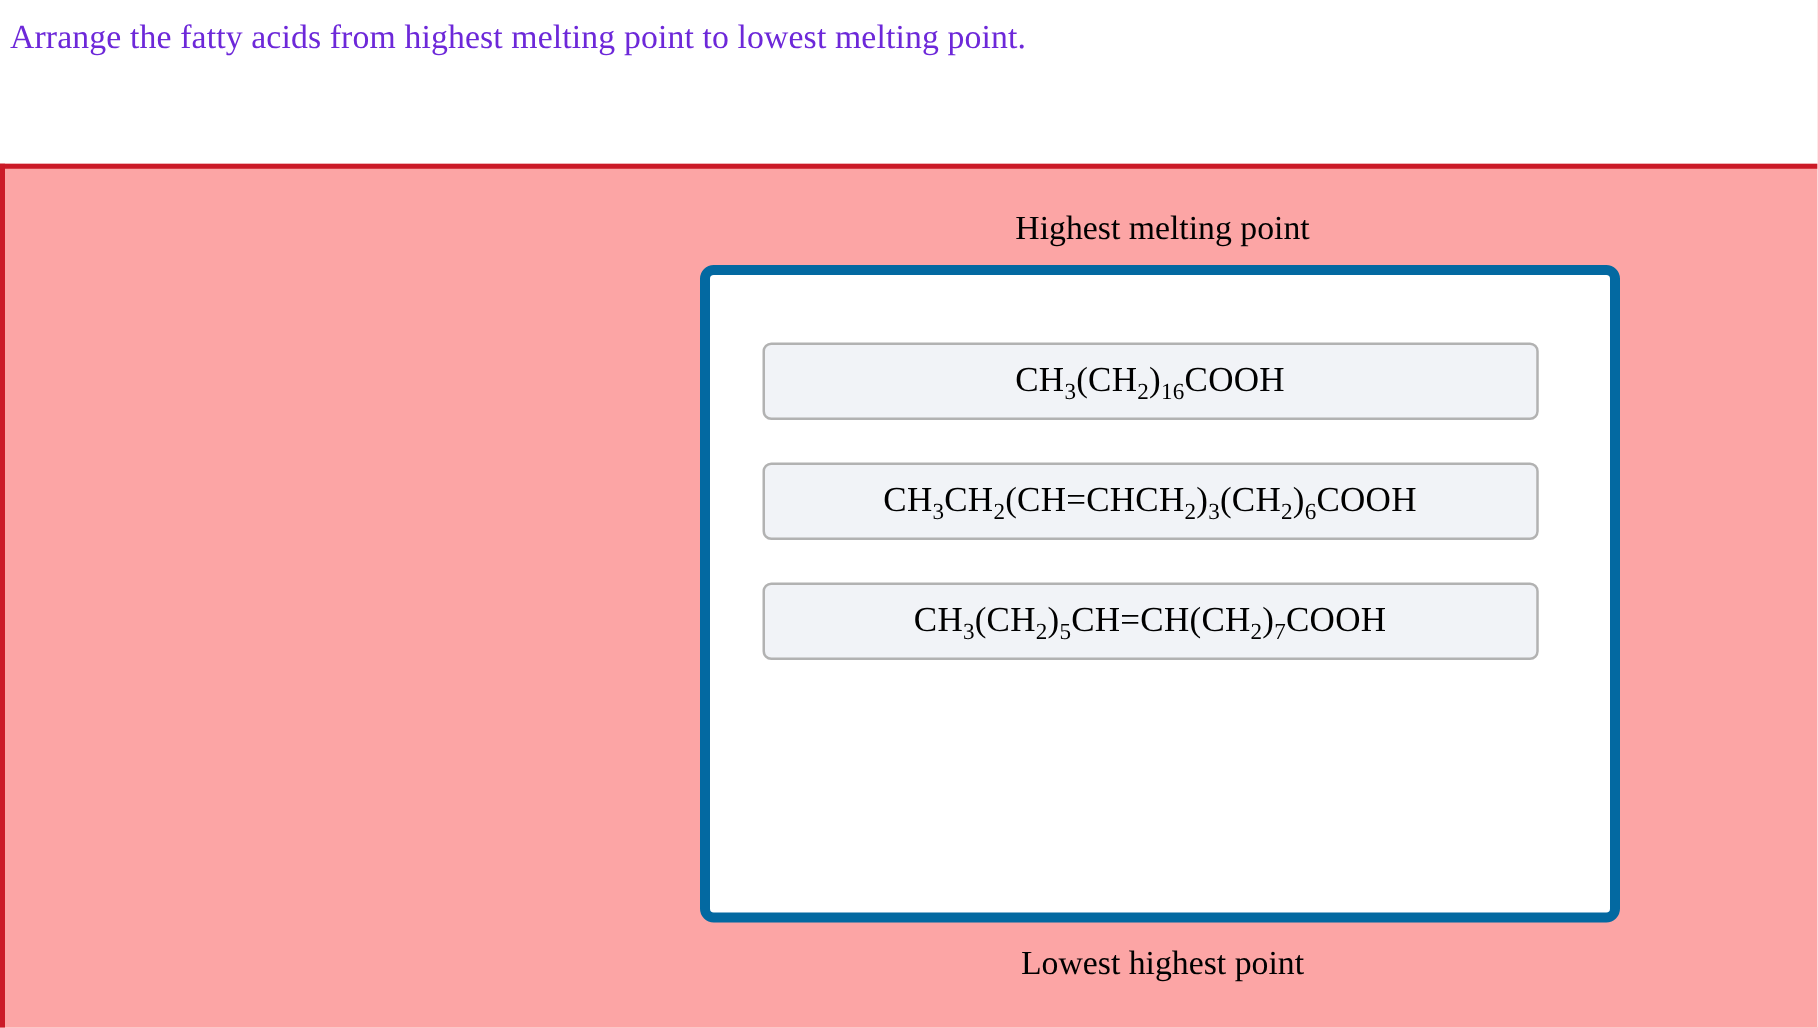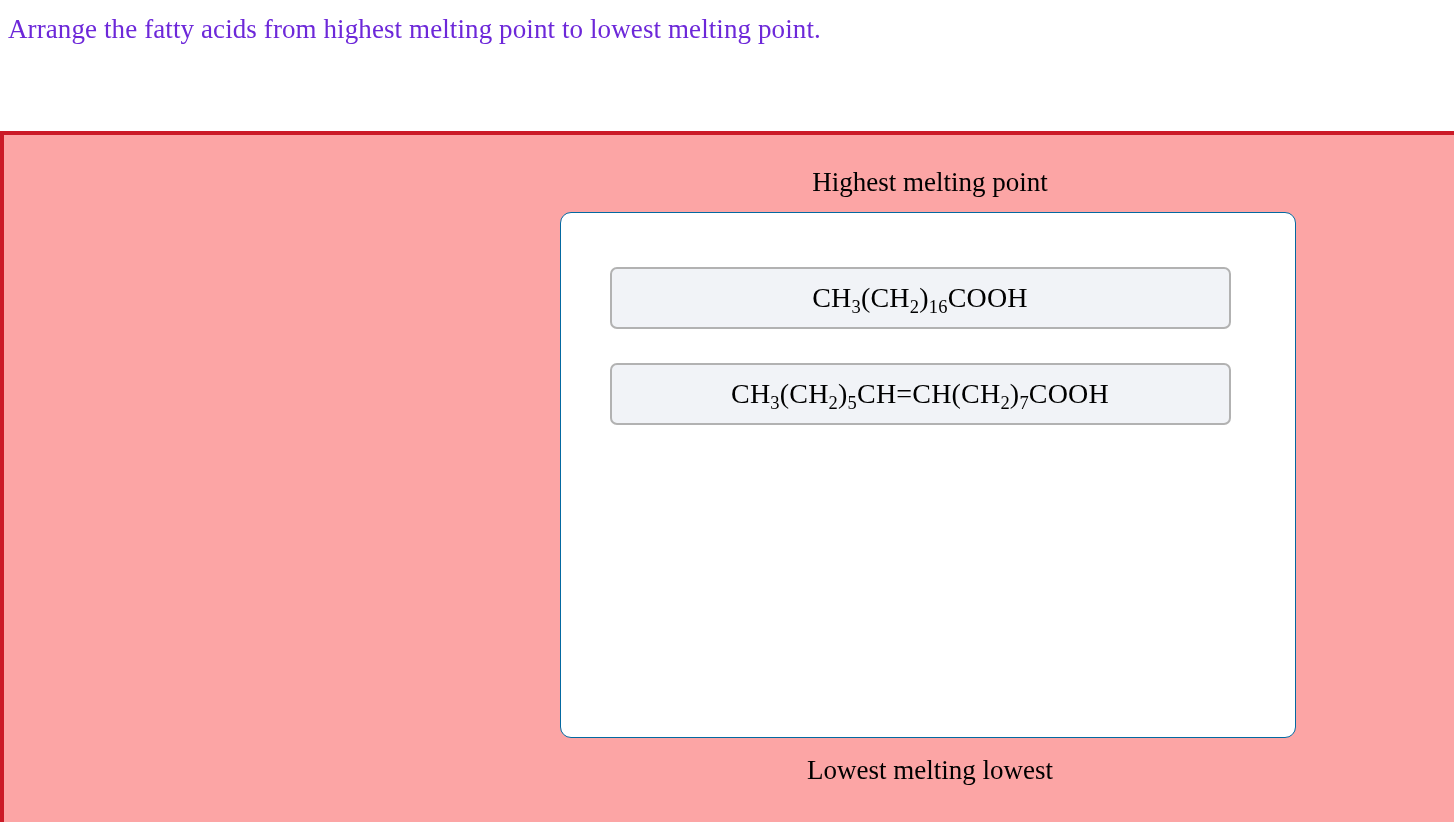--- a/index.html
+++ b/index.html
@@ -65,21 +65,21 @@
     width: 736px;
     margin-left: 2px;
   }
   .rank-label.top    { margin-bottom: 13px; }
   .rank-label.bottom { margin-top: 16px; }
 
   .rank-box {
     box-sizing: border-box;
     width: 736px;
     height: 526px;
-    border: 1px solid #0369a1;
+    border: 8px solid #0369a1;
     border-radius: 11px;
     background: #ffffff;
     padding: 54px 48px 0 32px;
   }
 
   .rank-item {
     box-sizing: border-box;
     width: 621px;
     height: 62px;
     margin: 0 auto 34px auto;
@@ -119,22 +119,25 @@
     <div class="rank-widget">
 
       <div class="rank-label top">Highest melting point</div>
 
       <div class="rank-box" id="rank-box">
 
       <div class="rank-item">
             <span class="formula"><span>CH</span><sub>3</sub><span>(CH</span><sub>2</sub><span>)</span><sub>16</sub><span>COOH</span></span>
           </div>
           <div class="rank-item">
+            <span class="formula"><span>CH</span><sub>3</sub><span>CH</span><sub>2</sub><span>(CH=CHCH</span><sub>2</sub><span>)</span><sub>3</sub><span>(CH</span><sub>2</sub><span>)</span><sub>6</sub><span>COOH</span></span>
+          </div>
+          <div class="rank-item">
             <span class="formula"><span>CH</span><sub>3</sub><span>(CH</span><sub>2</sub><span>)</span><sub>5</sub><span>CH=CH(CH</span><sub>2</sub><span>)</span><sub>7</sub><span>COOH</span></span>
           </div>
         </div>
 
-      <div class="rank-label bottom">Lowest melting lowest</div>
+      <div class="rank-label bottom">Lowest highest point</div>
 
     </div>
 
   </div>
 </div>
 
 </body></html>

